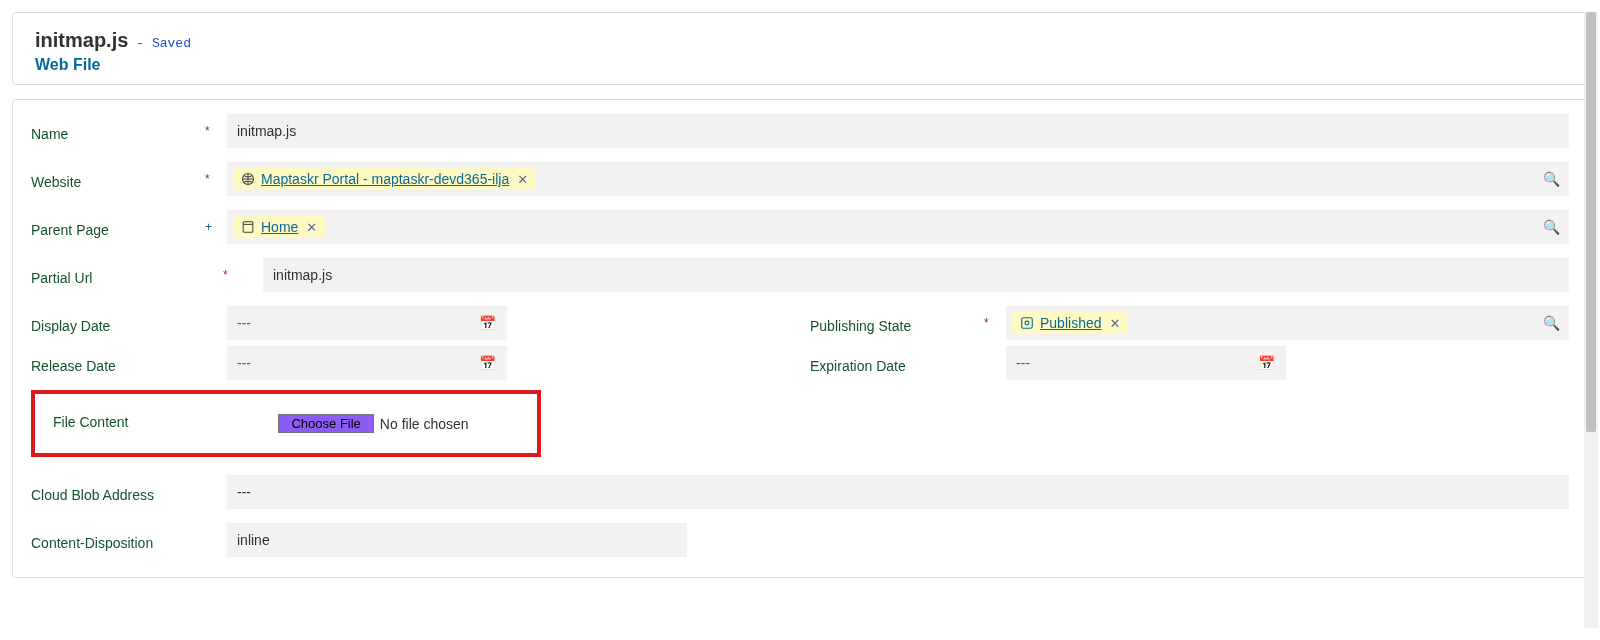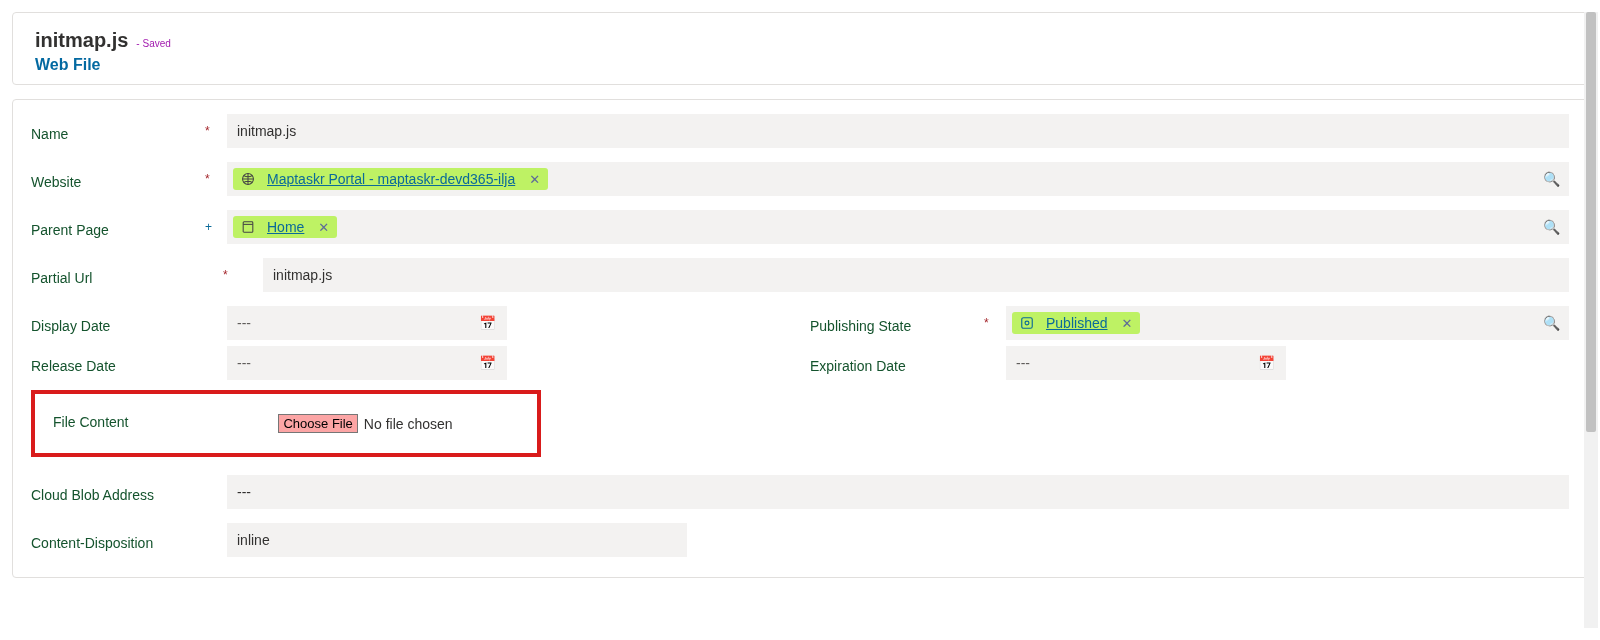--- a/index.html
+++ b/index.html
@@ -12,21 +12,21 @@
   }
   .panel {
     border: 1px solid #e1dfdd;
     border-radius: 4px;
     padding: 16px 22px 10px 22px;
     margin-bottom: 14px;
     background: #fff;
   }
   .header-row { display:flex; align-items:baseline; gap:8px; }
   .page-title { font-size: 20px; font-weight: 600; }
-  .saved-label { font-size: 10px; color: #a21caf; }
+  .saved-label { font-size: 13px; color: #1d4ed8; font-family: Liberation Mono, monospace; }
   .entity-type { font-size: 16px; font-weight:600; color:#0369a1; margin-top:4px; }
   .tabs { display:flex; gap:22px; margin-top:18px; }
   .tab {
     font-size:14px; font-weight:600; color:#323130; padding-bottom:8px;
     position:relative; cursor:pointer;
   }
   .tab.active::after {
     content:""; position:absolute; left:0; right:0; bottom:-1px;
     height:3px; background:#0078d4;
   }
@@ -62,22 +62,22 @@
   .lookup-wrap {
     width:100%;
     background:#f3f2f1;
     display:flex; align-items:center;
     padding:4px 6px;
     height:34px;
     gap:6px;
     position:relative;
   }
   .lookup-chip {
-    display:inline-flex; align-items:center; gap:12px;
-    background:#bef264;
+    display:inline-flex; align-items:center; gap:6px;
+    background:#fef9c3;
     border-radius:3px;
     padding:3px 8px;
     font-size:14px;
   }
   .lookup-chip a { color:#0b6a99; text-decoration:underline; }
   .chip-x { color:#5d6b99; font-size:13px; cursor:pointer; padding-left:2px;}
   .lookup-search {
     position:absolute; right:8px; top:50%; transform:translateY(-50%);
     color:#605e5c; font-size:14px; cursor:pointer;
   }
@@ -91,21 +91,21 @@
 
   .file-block {
     border:4px solid #d91b1b;
     padding: 20px 18px;
     width:510px;
     margin:10px 0 18px 0;
     display:flex; align-items:flex-start; gap:150px;
   }
   .file-picker { display:flex; align-items:center; gap:6px; font-size:14px; }
   .choose-btn {
-    border:1px solid #767676; background:#fca5a5; padding:1px 4px;
+    border:1px solid #767676; background:#8b5cf6; padding:1px 12px;
     font-size:13px; cursor:pointer;
   }
 
   .half-input { width:460px;text-align:right; }
 
   svg.icon { width:14px; height:14px; flex:none; }
   .icon-globe { stroke:#444; fill:none; stroke-width:1.2; }
   .icon-page { stroke:#444; fill:none; stroke-width:1.2; }
   .icon-state { stroke:#0b6a99; fill:none; stroke-width:1.3; }
 

